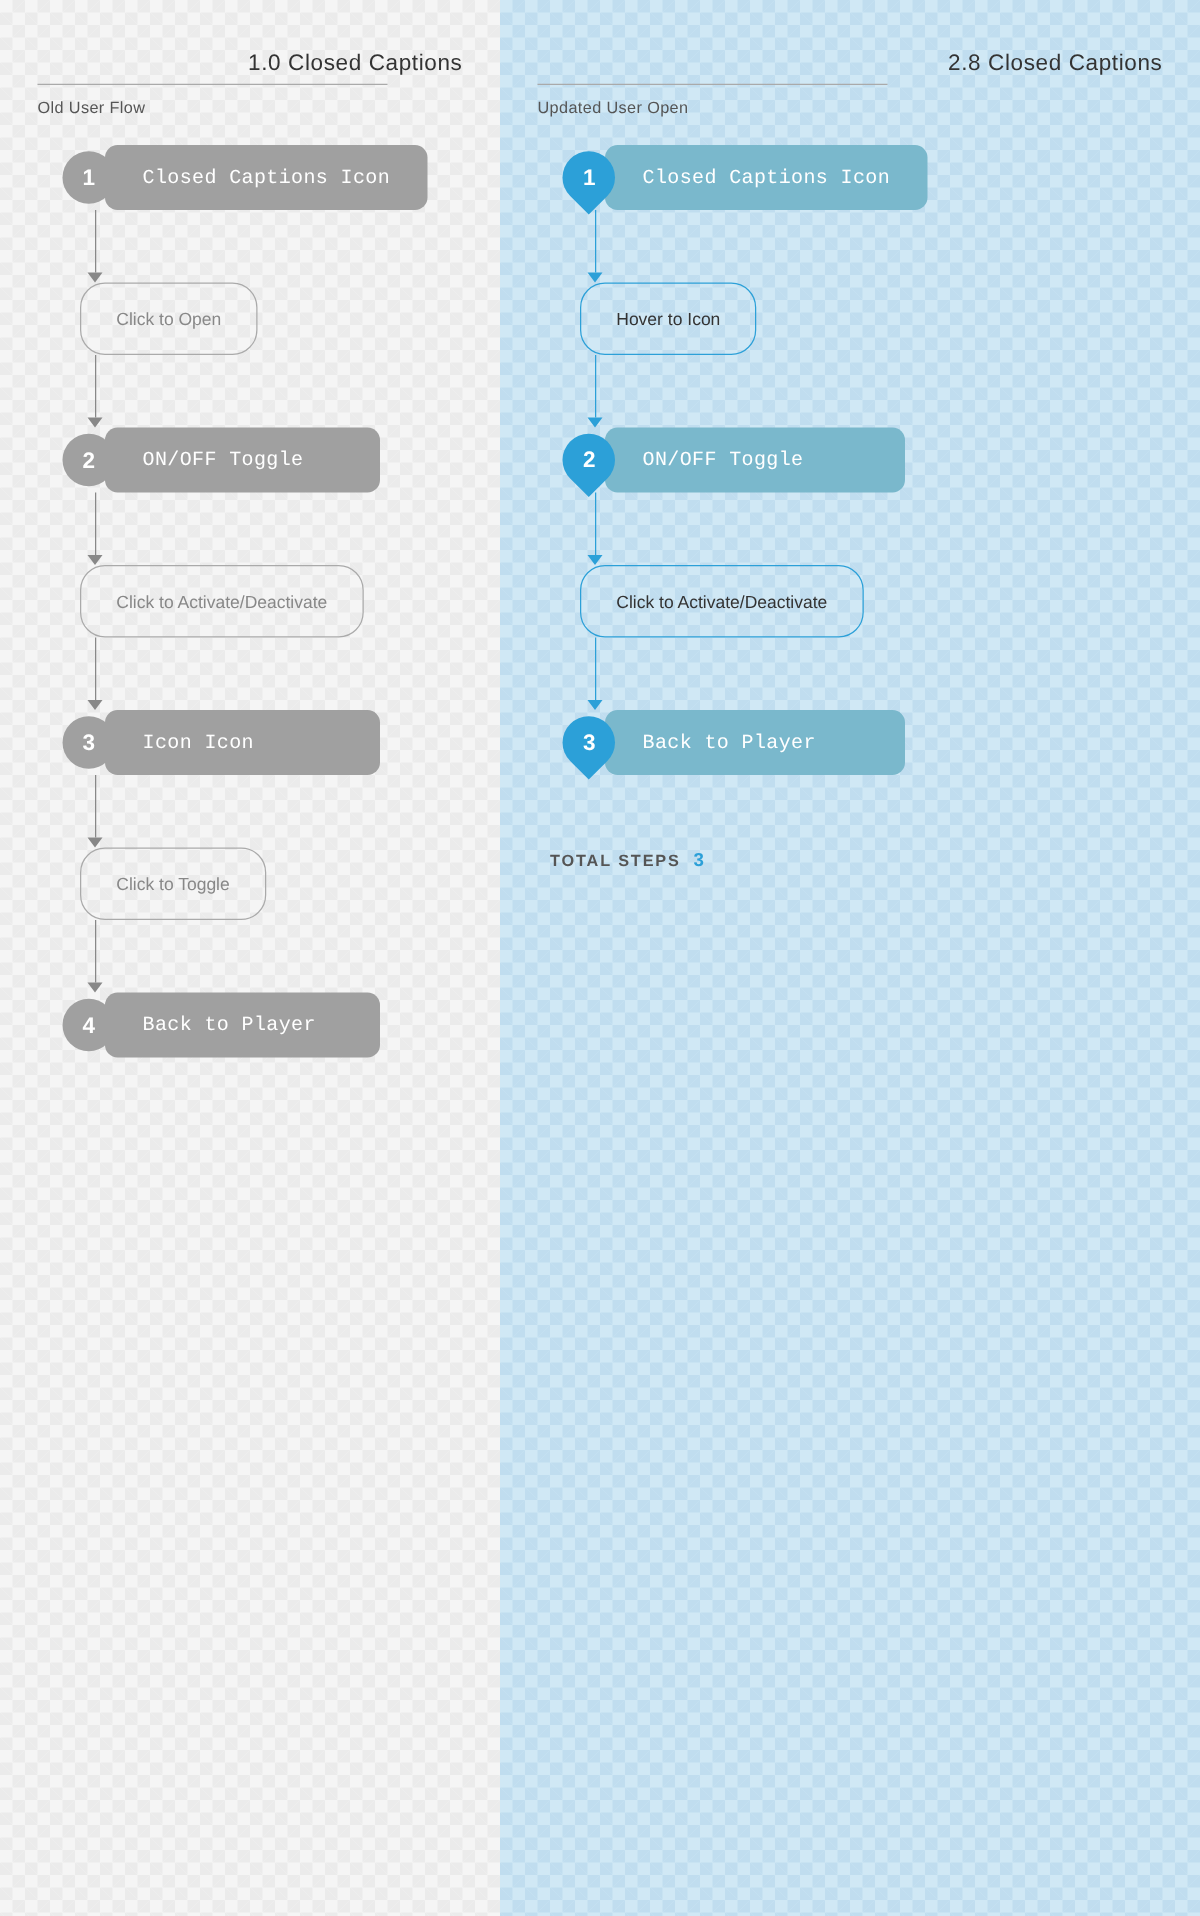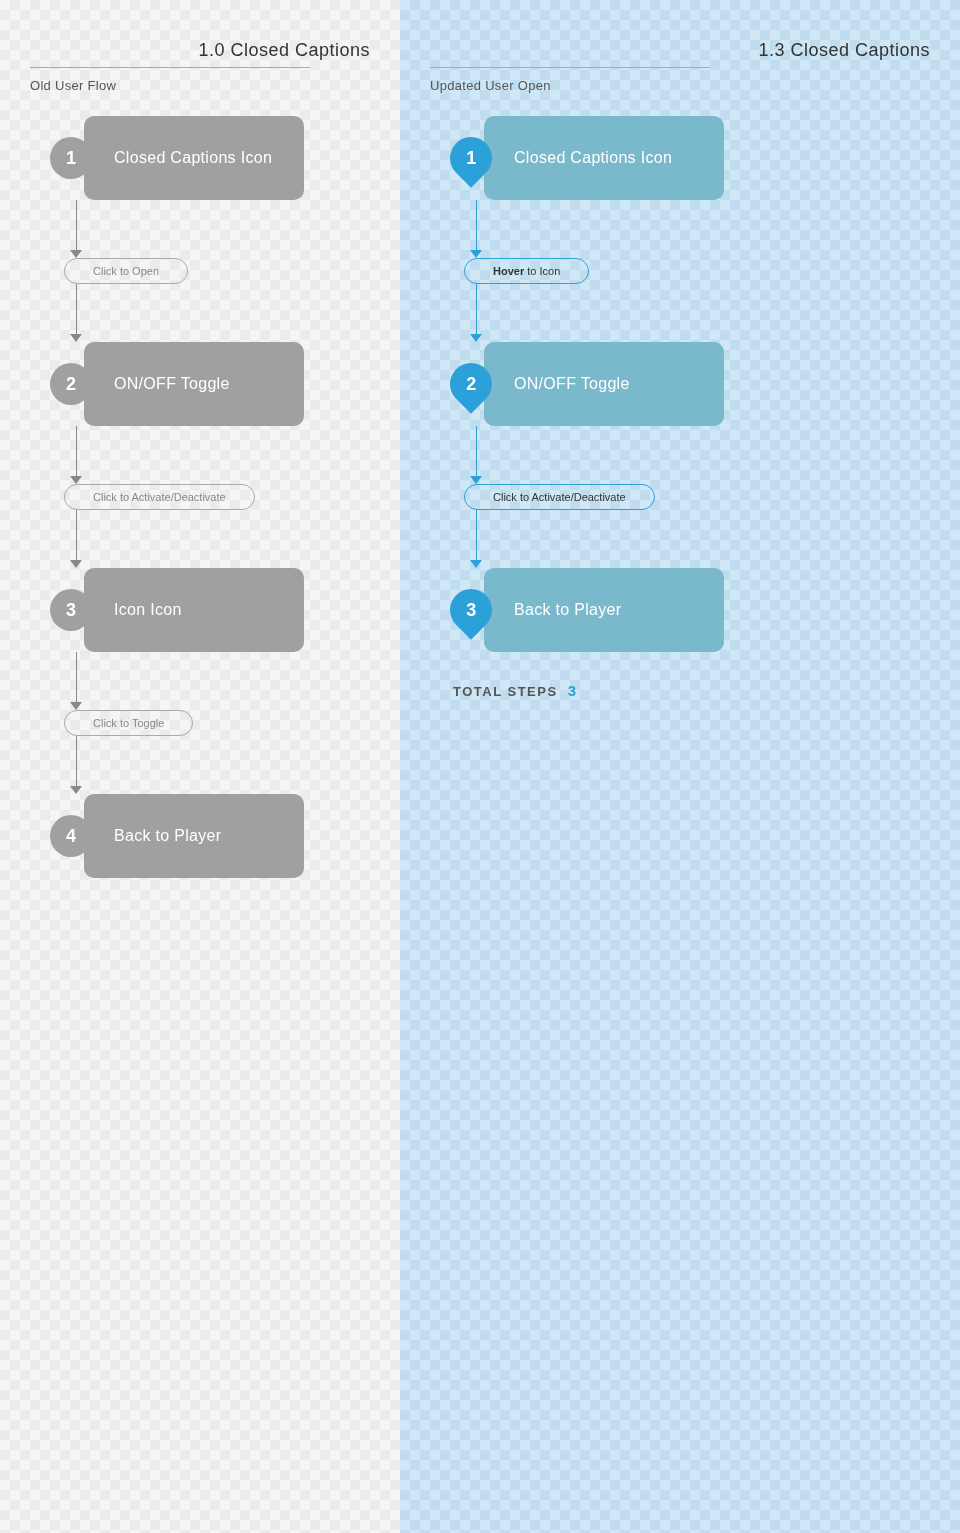--- a/index.html
+++ b/index.html
@@ -118,23 +118,24 @@
 
     .badge-blue span {
       display: block;
       transform: rotate(45deg);
     }
 
     .step-box {
       margin-left: -8px;
       background-color: #a0a0a0;
       border-radius: 10px;
-      padding: 33px 30px;
+      padding: 17px 30px;
       min-width: 220px;
       max-width: 280px;
+      font-family: Liberation Mono, monospace;
     }
 
     .step-box-text {
       color: white;
       font-size: 16px;
       font-weight: 400;
       text-align: center;
       letter-spacing: 0.3px;
     }
 
@@ -172,43 +173,42 @@
     .action-pill-wrapper {
       margin-left: 14px;
       display: flex;
       flex-direction: column;
       align-items: flex-start;
     }
 
     .action-pill {
       border: 1.5px solid #aaa;
       border-radius: 20px;
-      padding: 6px 28px;
-      font-size: 11px;
+      padding: 20px 28px;
+      font-size: 14px;
       color: #888;
       background: transparent;
       white-space: nowrap;
     }
 
     .action-pill-blue {
       border-color: #2ca0d8;
       color: #333;
     }
 
     .action-pill-bold {
-      font-weight: 700;
+      font-weight: 400;
       color: #333;
       text-align: right;
     }
 
     
     .stats {
-      margin-top: 30px;
+      margin-top: 60px;
       margin-left: 10px;
-      padding-left: 13px;
     }
 
     .stat-line {
       font-size: 13px;
       font-weight: 600;
       letter-spacing: 1.5px;
       color: #555;
       text-transform: uppercase;
       margin-bottom: 16px;
     }
@@ -309,21 +309,21 @@
       <div class="step-badge badge-gray">4</div>
       <div class="step-box">
         <span class="step-box-text">Back to Player</span>
       </div>
     </div>
   </div>
 
 </div>
 
 <div class="column col-right checker-bg">
-  <h2 class="section-title">1.3 Closed Captions</h2>
+  <h2 class="section-title">2.8 Closed Captions</h2>
   <hr class="divider">
   <p class="subtitle">Updated User Open</p>
 
   <div class="flow">
 
     <div class="step-block">
       <div class="step-badge badge-blue">
         <span>1</span>
       </div>
       <div class="step-box step-box-right" style="background-color:#7ab8cc;">

